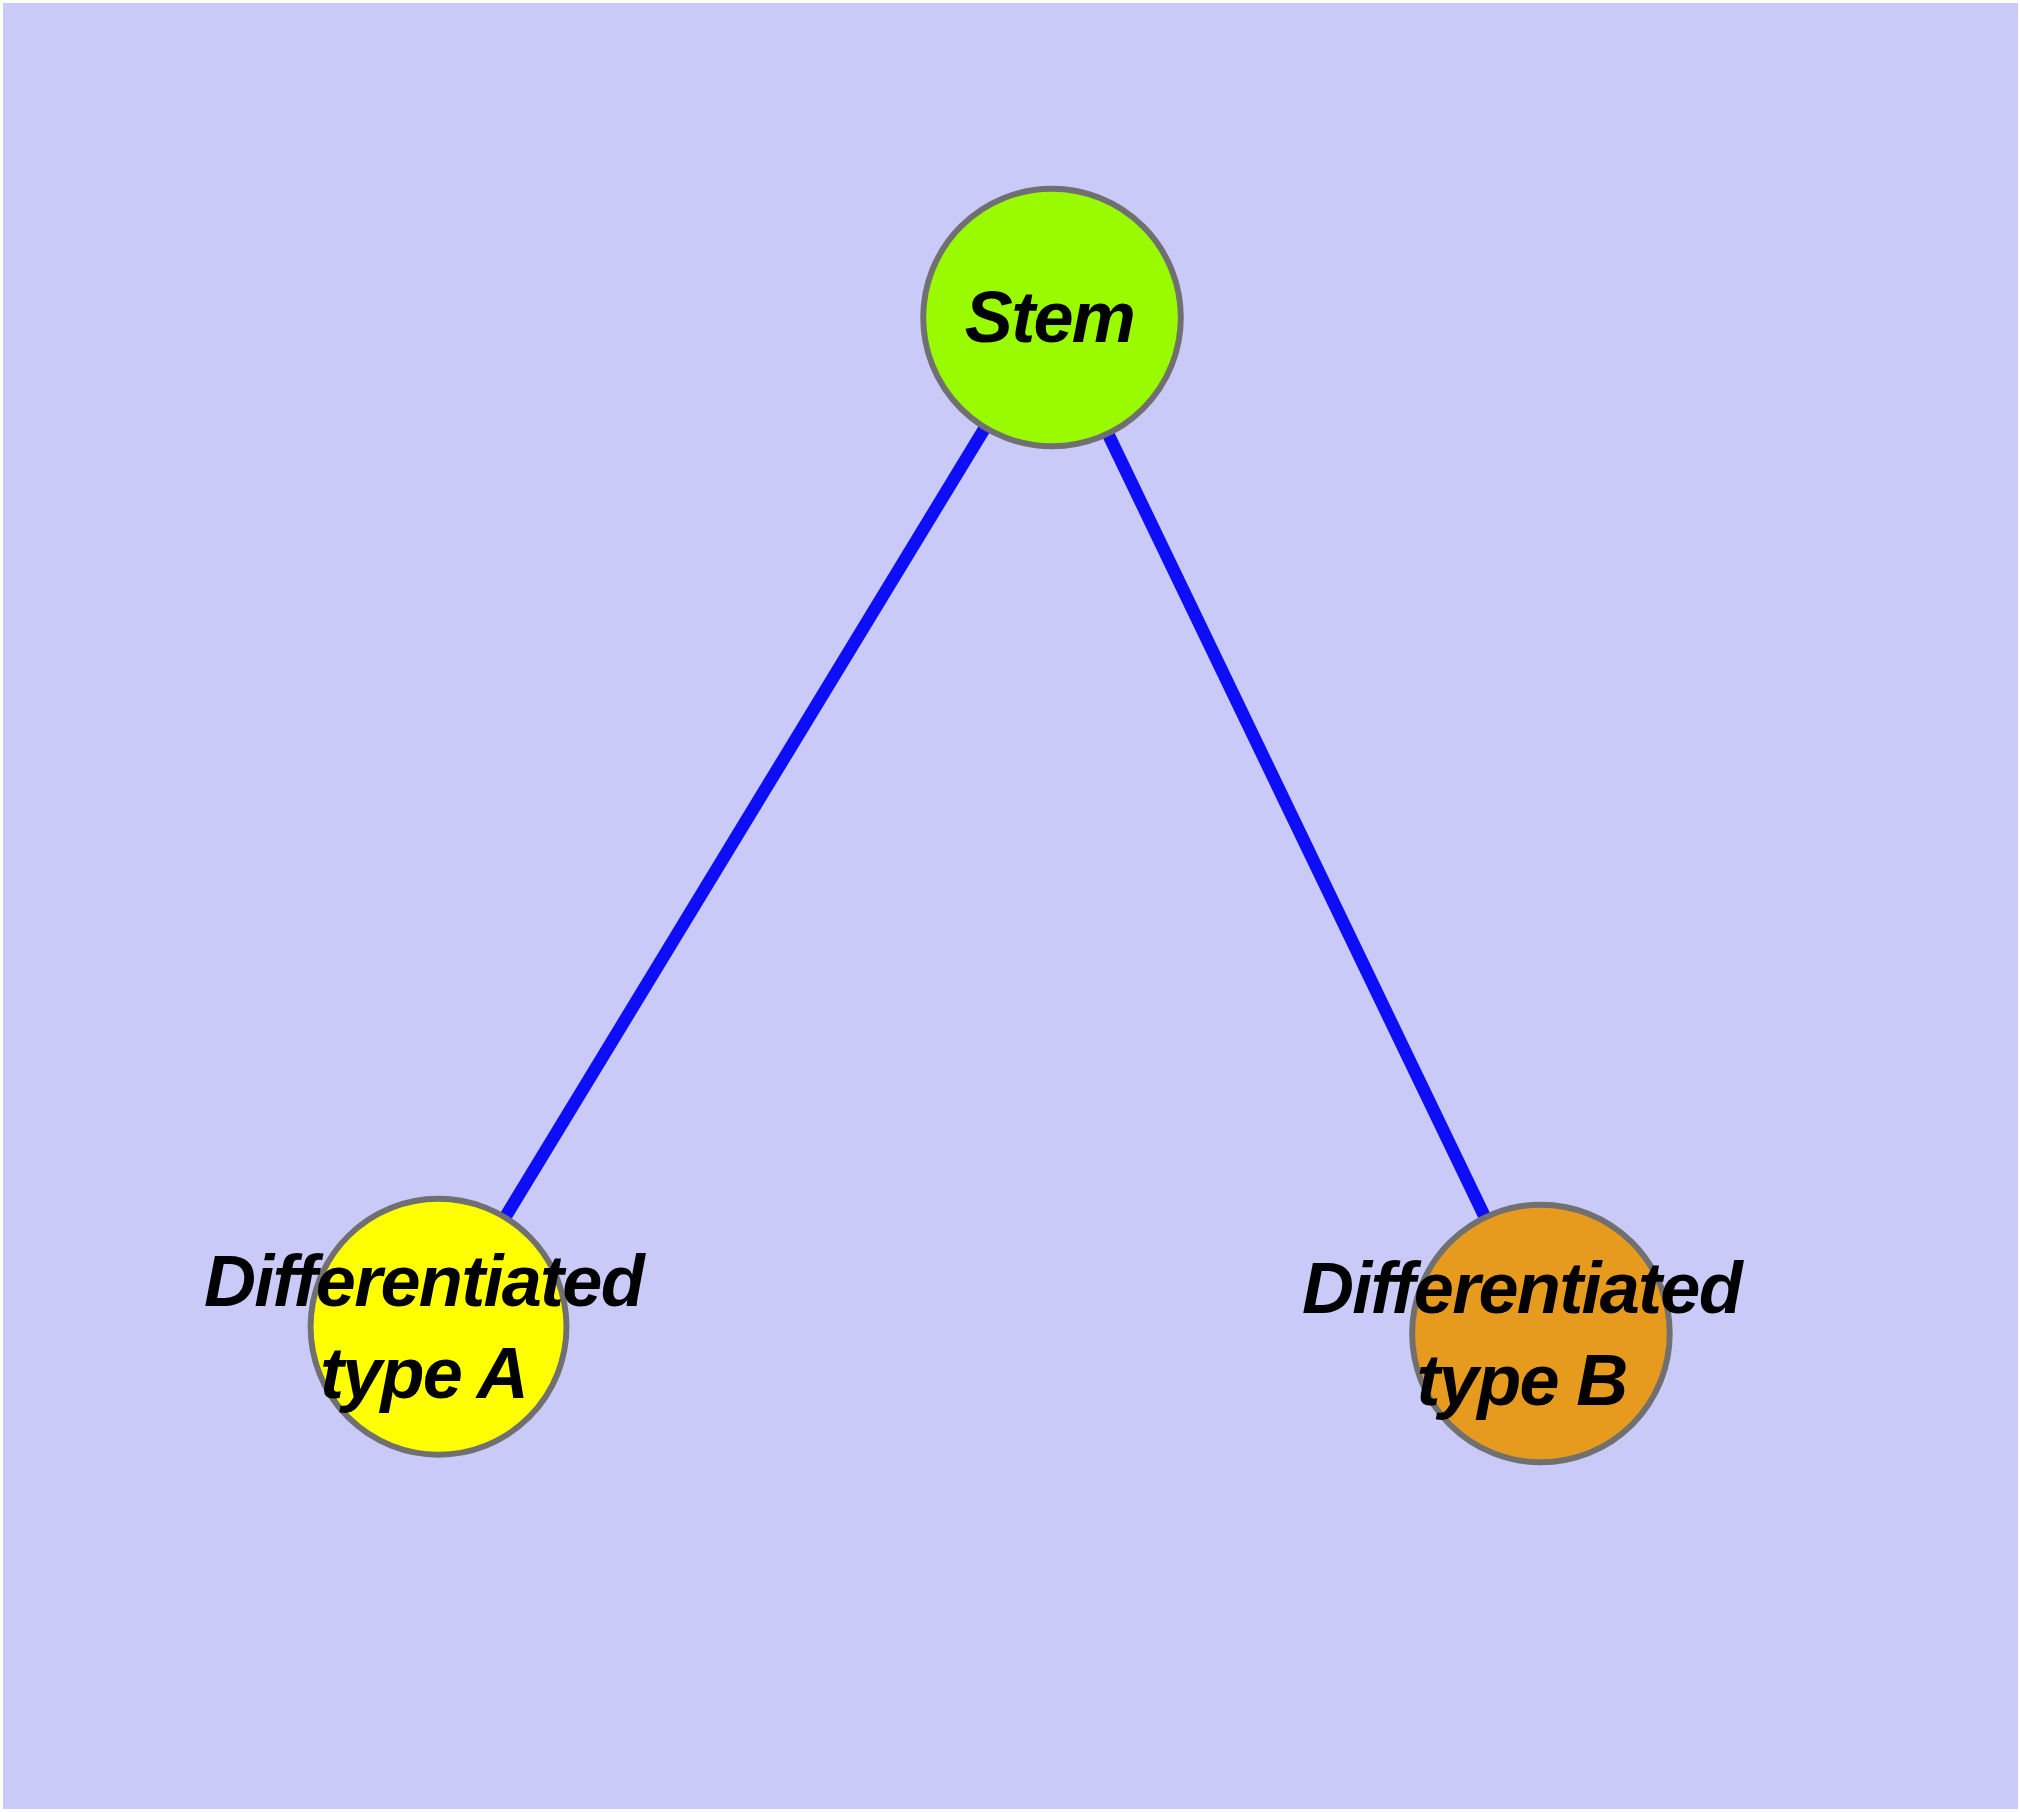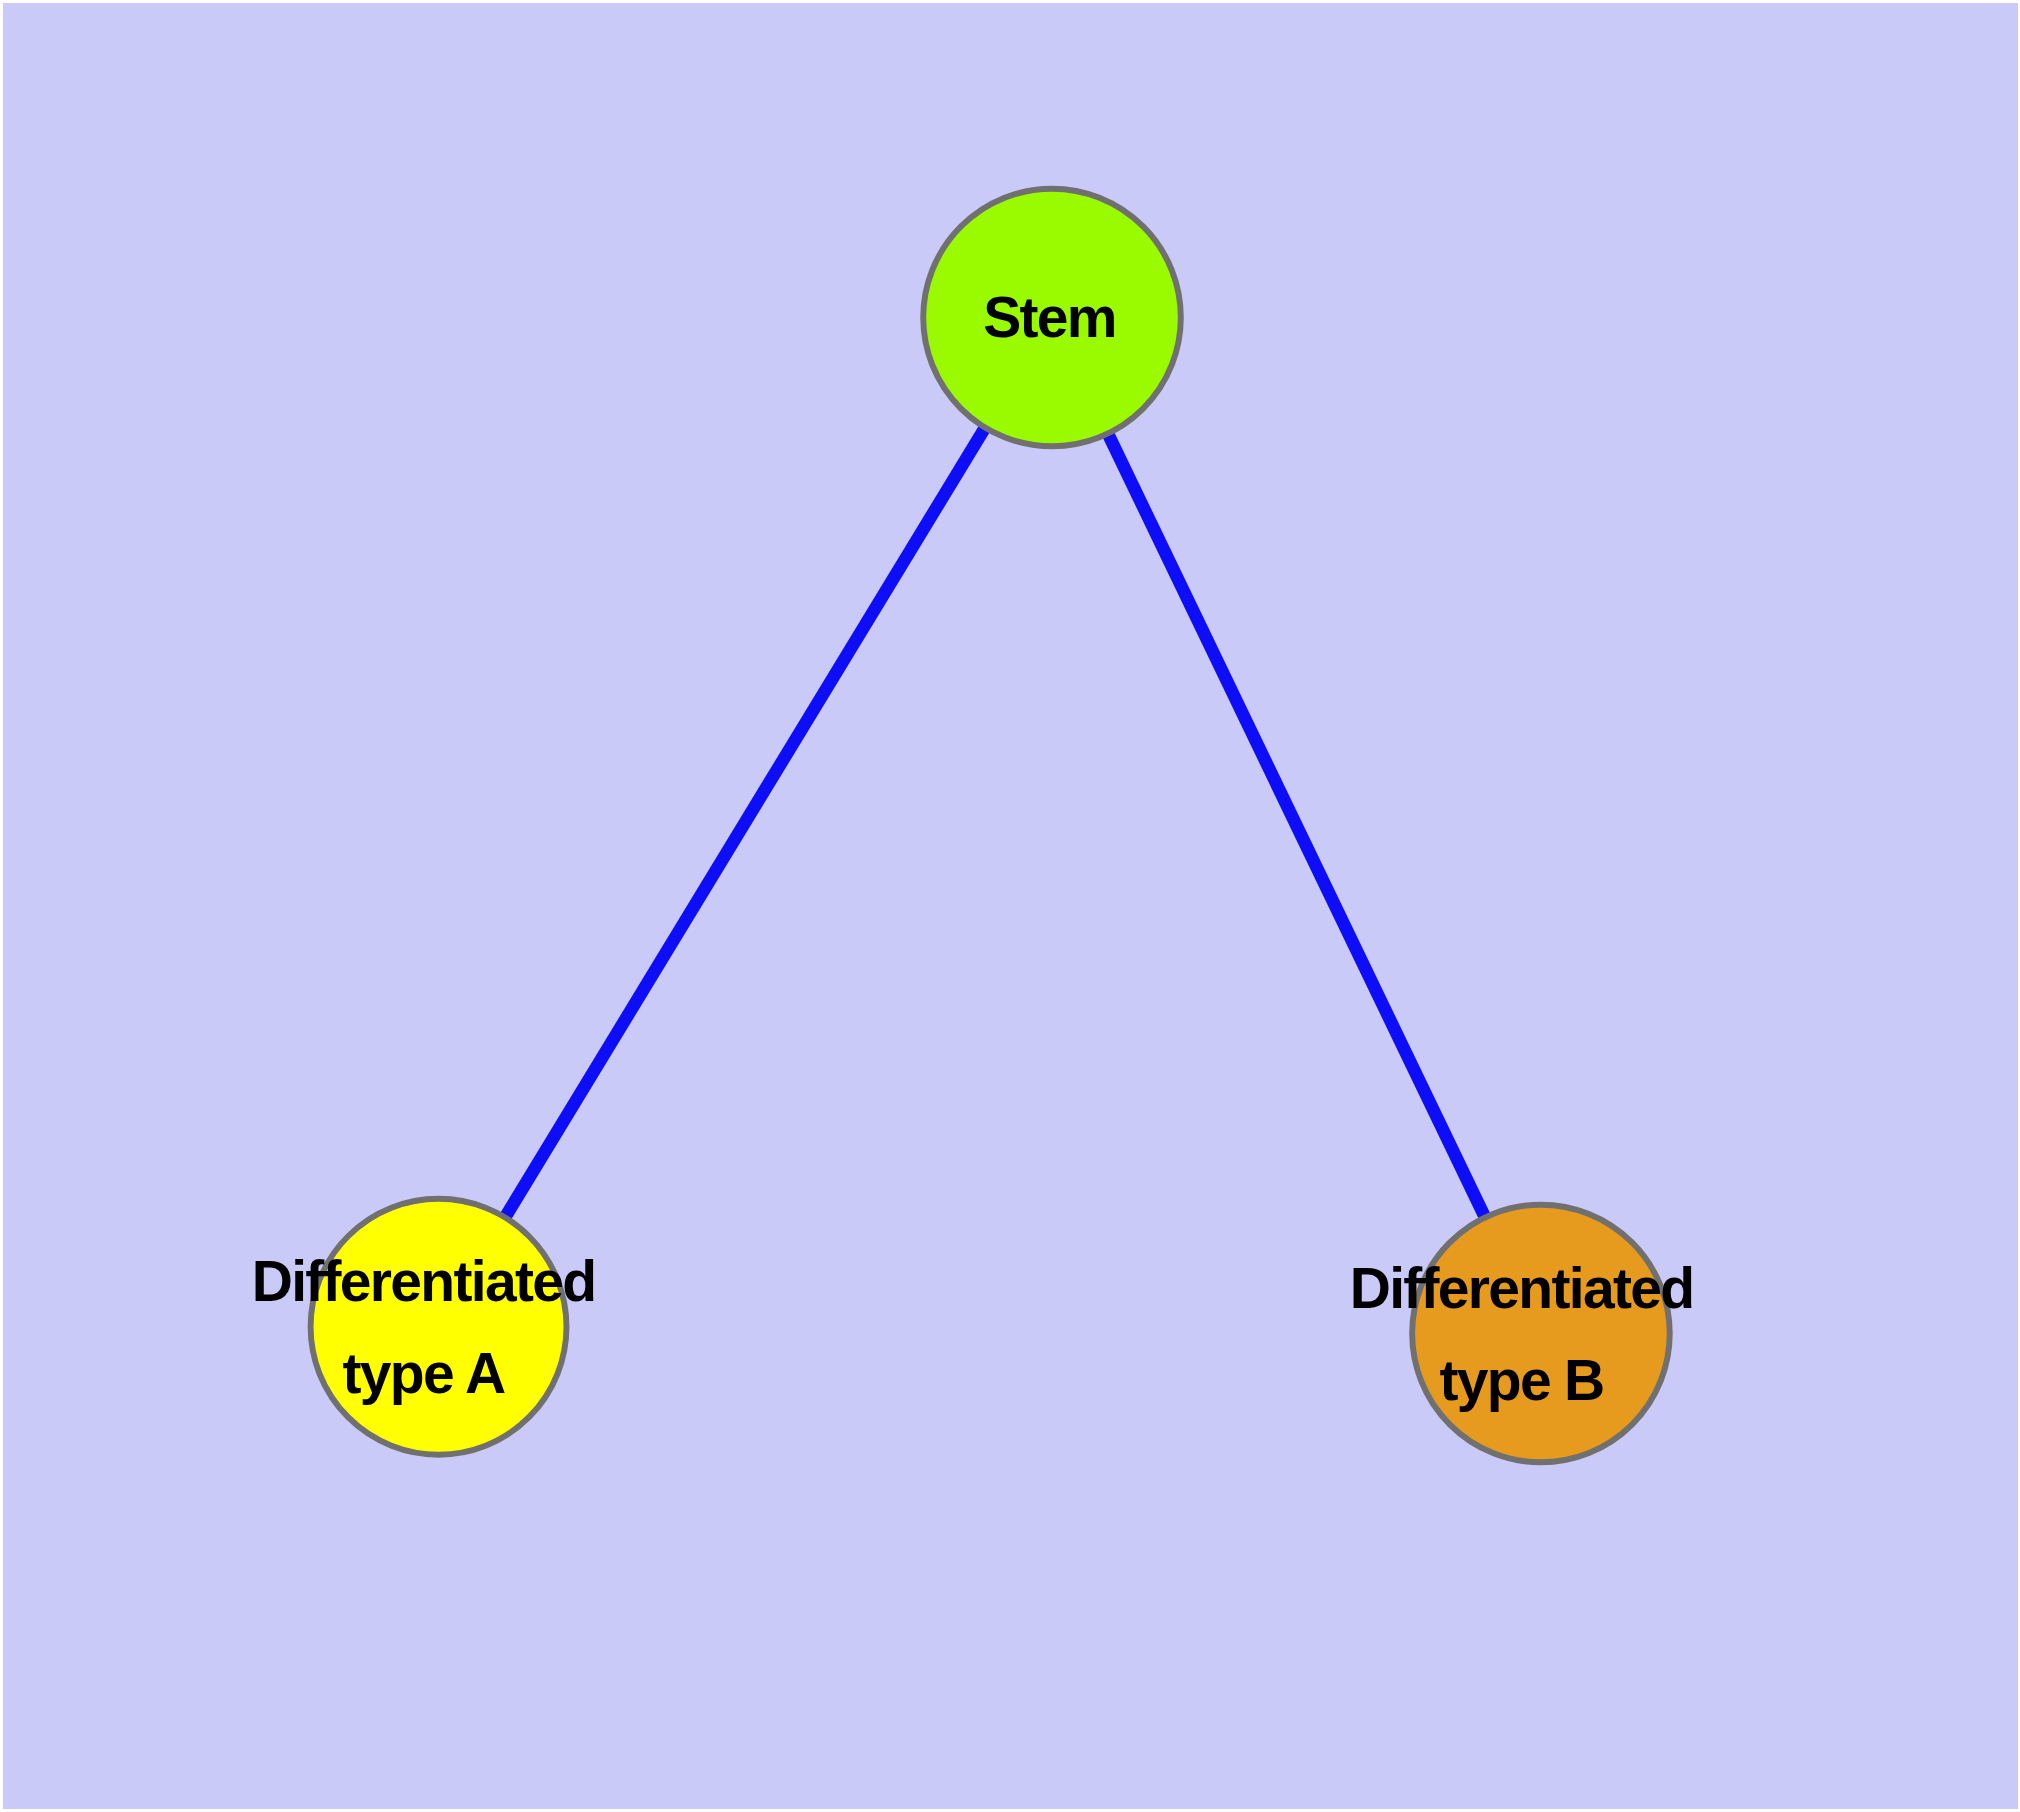--- a/index.html
+++ b/index.html
@@ -29,26 +29,27 @@
     top: 0;
     width: 100%;
     height: 100%;
     display: block;
   }
   .node-label {
     position: absolute;
     transform: translate(-50%, -50%);
     font-family: "Liberation Sans", "DejaVu Sans", sans-serif;
     font-weight: bold;
-    font-size: 57px;
+    font-size: 72px;
     line-height: 92px;
     letter-spacing: -1.7px;
     text-align: center;
     white-space: pre-line;
     color: #000000;
+    font-style: italic;
   }
 </style>
 </head>
 <body>
 
 <div class="page" style="background: rgb(255, 255, 255);">
   <div class="canvas" style="background: rgb(202, 202, 248);">
     <svg viewBox="0 0 2378 2131">
 
       <line x1="1238" y1="371" x2="514" y2="1562" stroke-width="15" stroke="#0D0DF7"></line>

